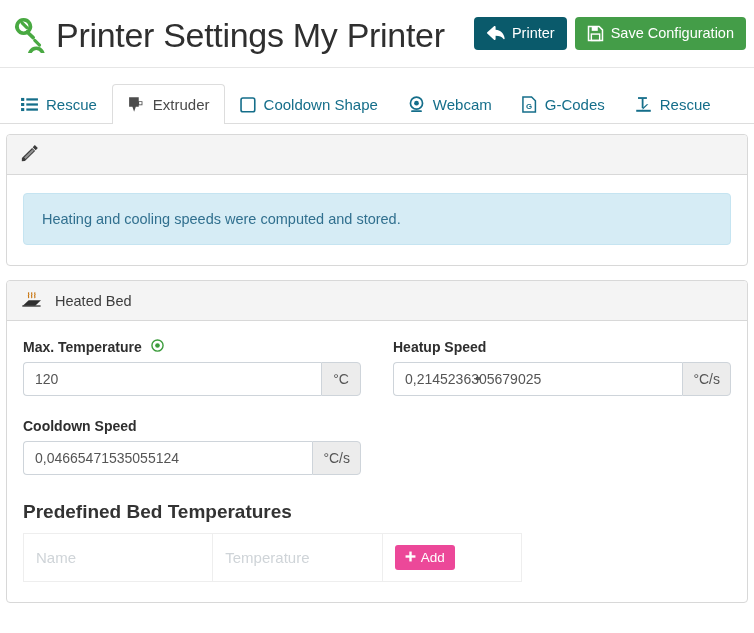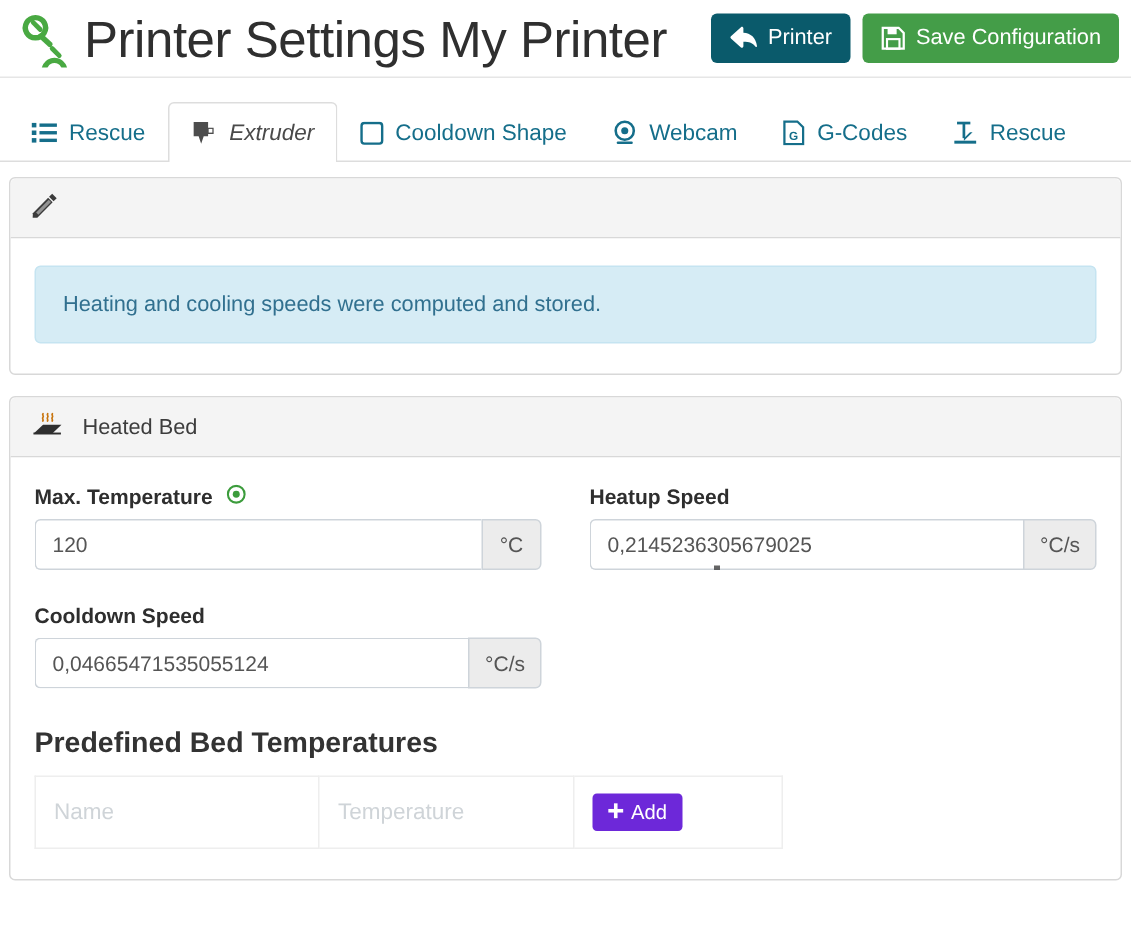--- a/index.html
+++ b/index.html
@@ -7,21 +7,21 @@
     margin: 0; padding: 0;
     width: 754px; height: 633px;
     background: #ffffff;
     font-family: "Liberation Sans", sans-serif;
     overflow: hidden;
   }
 
   
   .app-header {
     position: relative;
-    height: 52px;
+    height: 68px;
     padding: 0 4px 0 8px;
     display: flex;
     align-items: center;
     background: #ffffff;
     border-bottom: 1px solid #e6e6e6;
   }
   .logo-icon {
     width: 44px; height: 42px;
     flex: 0 0 44px;
     display: flex; align-items: center; justify-content: center;
@@ -84,21 +84,20 @@
     border-radius: 4px 4px 0 0;
     position: relative;
     white-space: nowrap;
     margin-bottom: -1px;
     background: transparent;
   }
   .tab.active {
     color: #4a4a4a;
     background: #ffffff;
     border-color: #dddddd;
-    font-style: italic;
   }
   .tab .ticon { display: flex; align-items: center; }
 
   
   .content { padding: 10px 6px 0 6px; }
   .panel {
     border: 1px solid #d8d8d8;
     border-radius: 4px;
     background: #ffffff;
     margin-bottom: 14px;
@@ -201,21 +200,21 @@
     font-size: 15px;
     color: #cfd4d8;
     padding: 11px 12px;
     border: 1px solid #eeeeee;
     background: #ffffff;
   }
   .add-btn {
     display: inline-flex;
     align-items: center;
     gap: 5px;
-    background: #6d28d9;
+    background: #ec4899;
     color: #ffffff;
     border: none;
     border-radius: 3px;
     padding: 5px 10px;
     font-size: 13.5px;
     font-family: "Liberation Sans", sans-serif;
     cursor: pointer;
   }
   .col-name { width: 38%; }
   .col-temp { width: 34%; }

